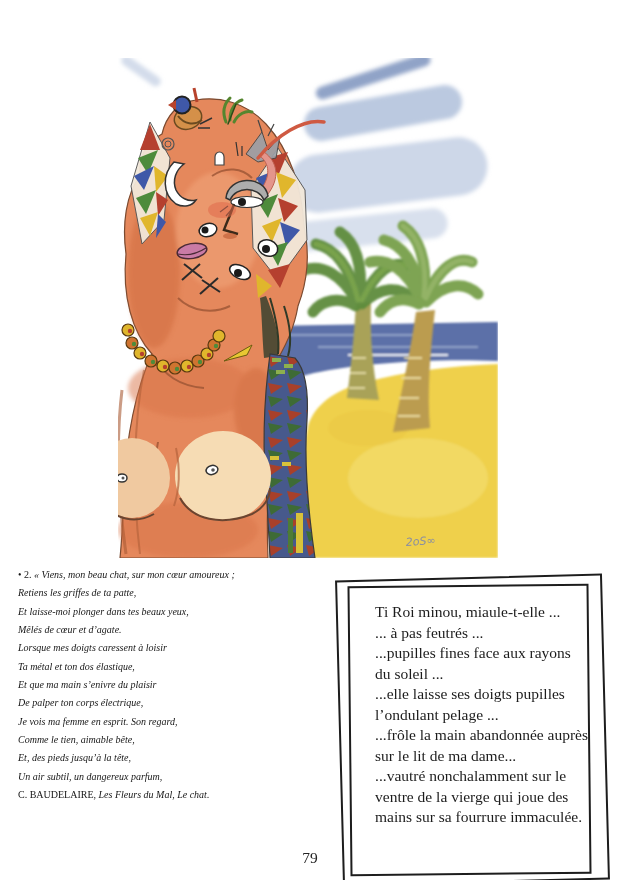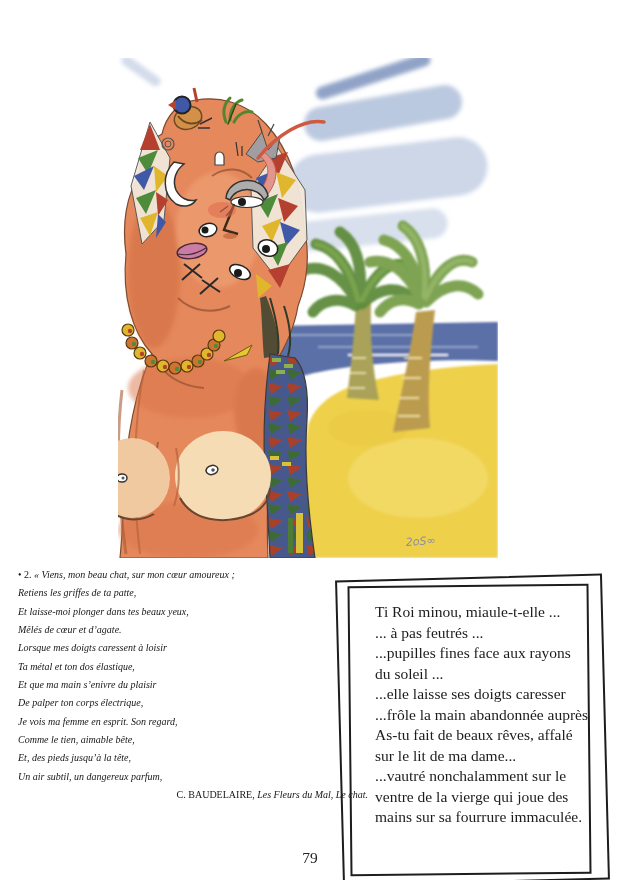--- a/index.html
+++ b/index.html
@@ -4,21 +4,21 @@
 <style>
   html,body{margin:0;padding:0;background:#ffffff;}
   .page{position:relative;width:620px;height:880px;background:#fff;overflow:hidden;
         font-family:"Liberation Serif",serif;color:#111;}
   .painting{position:absolute;left:118px;top:58px;width:380px;height:500px;}
   .painting svg{display:block;}
   .poem{position:absolute;left:18px;top:566px;width:350px;
         font-size:10px;line-height:18.35px;font-style:italic;color:#161616;}
   .poem .line{white-space:nowrap;}
   .upright{font-style:normal;}
-  .attribution{font-style:normal;white-space:nowrap;text-align:right;}
+  .attribution{font-style:normal;white-space:nowrap;}
   .attribution .work{font-style:italic;}
   .note-box{position:absolute;left:337px;top:575px;width:270px;height:314px;}
   .frame{position:absolute;border:2px solid #1d1d1d;background:transparent;}
   .frame-outer{left:2px;top:2px;right:1px;bottom:6px;transform:rotate(-1.5deg);}
   .frame-inner{left:12px;top:10px;right:17px;bottom:14px;transform:rotate(-0.6deg);}
   .box-text{position:absolute;left:38px;top:27px;font-size:15.5px;line-height:20.5px;color:#1c1c1c;}
   .box-text .line{white-space:nowrap;}
   .para2{}
   .page-number{position:absolute;left:0;top:849px;width:620px;text-align:center;font-size:15.5px;color:#222;}
 </style>
@@ -286,23 +286,23 @@
   </div>
 
   <div class="note-box">
     <div class="frame frame-outer"></div>
     <div class="frame frame-inner"></div>
     <div class="box-text">
       <div class="line">Ti Roi minou, miaule-t-elle ...</div>
       <div class="line">... à pas feutrés ...</div>
       <div class="line">...pupilles fines face aux rayons</div>
       <div class="line">du soleil ...</div>
-      <div class="line">...elle laisse ses doigts caresser</div>
+      <div class="line">...elle laisse ses doigts pupilles</div>
+      <div class="line">l’ondulant pelage ...</div>
       <div class="line">...frôle la main abandonnée auprès</div>
-      <div class="line">As-tu fait de beaux rêves, affalé</div>
       <div class="line">sur le lit de ma dame...</div>
       <div class="para2">
         <div class="line">...vautré nonchalamment sur le</div>
         <div class="line">ventre de la vierge qui joue des</div>
         <div class="line">mains sur sa fourrure immaculée.</div>
       </div>
     </div>
   </div>
 
   <div class="page-number">79</div>

